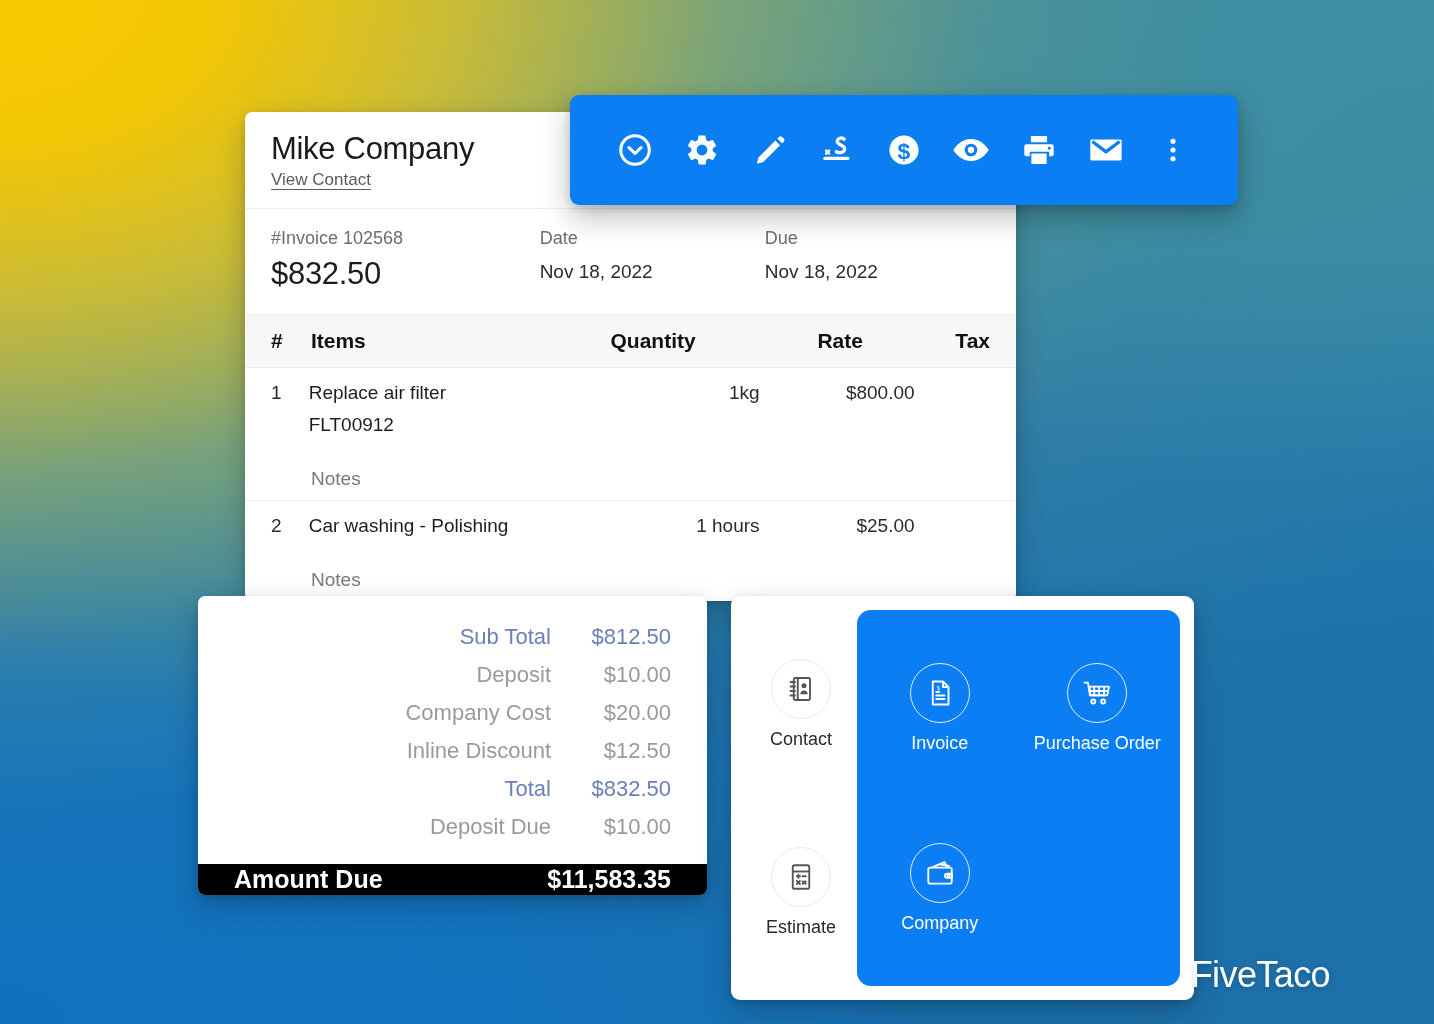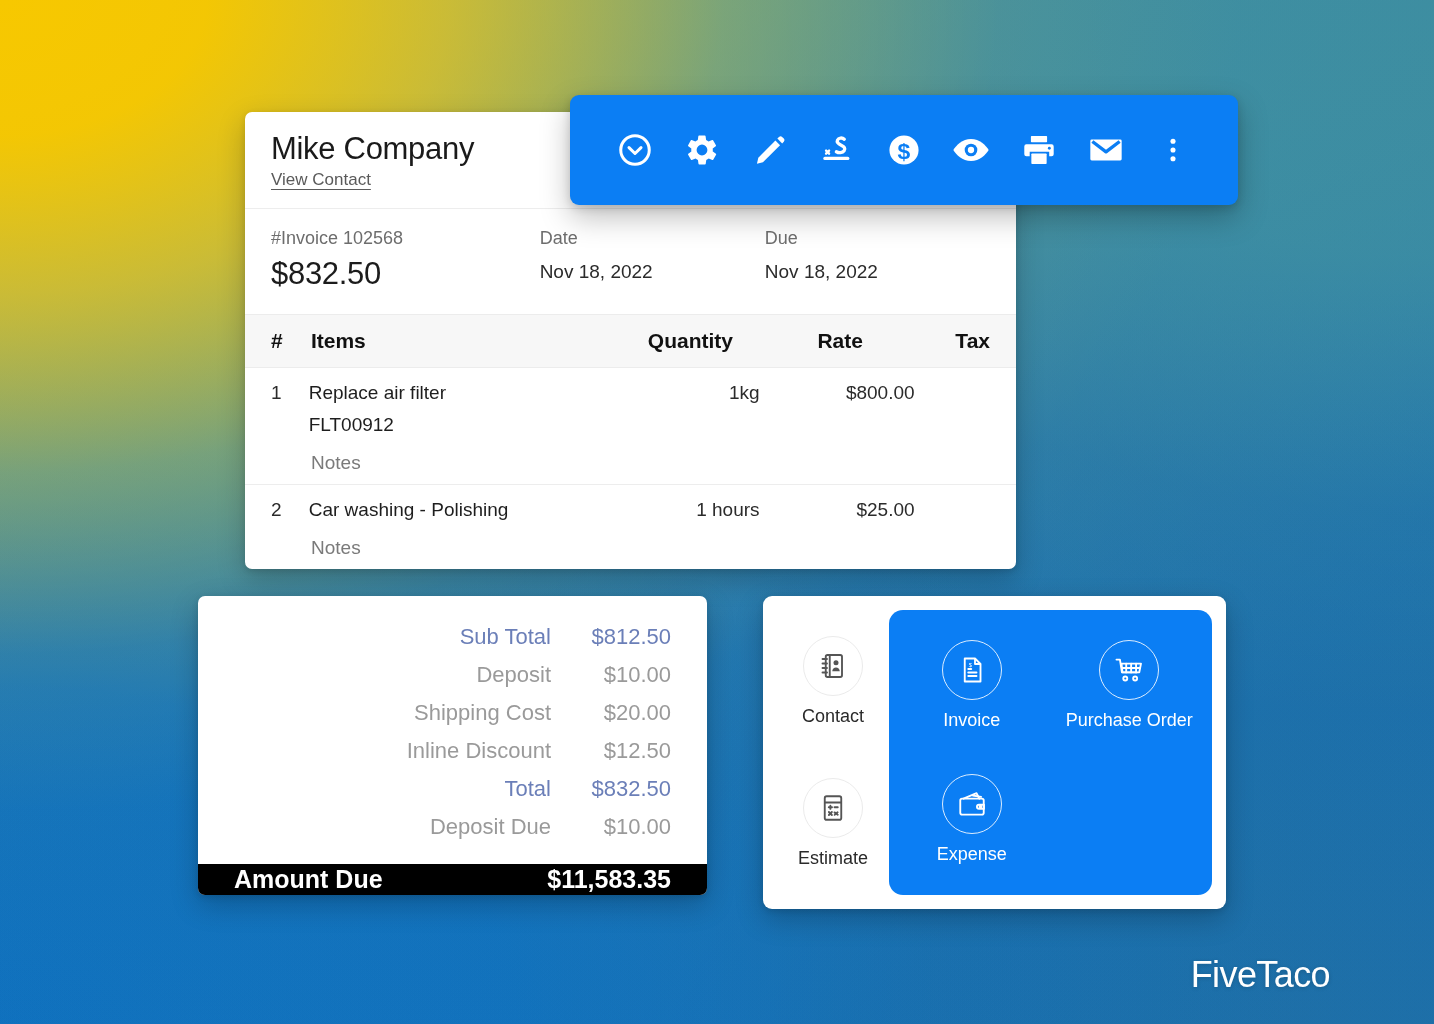--- a/index.html
+++ b/index.html
@@ -87,21 +87,21 @@
     padding: 14px 26px;
     border-bottom: 1px solid #ececec;
   }
   #items-head .th {
     font-size: 21px;
     font-weight: bold;
     color: #111;
   }
   .col-num   { width: 40px; }
   .col-item  { width: 300px; }
-  .col-qty   { width: 160px; text-align: center; }
+  .col-qty   { width: 160px; text-align: left; }
   .col-rate  { width: 140px; text-align: center; }
   .col-tax   { width: 80px;  text-align: right; }
 
   .item-row {
     padding: 14px 26px 10px 26px;
     border-bottom: 1px solid #ededed;
   }
   .item-row:last-child { border-bottom: none; }
   .item-main { display: flex; align-items: flex-start; }
   .item-num {
@@ -127,21 +127,21 @@
   }
   .item-rate {
     width: 140px;
     text-align: right;
     font-size: 19px;
     color: #2b2b2b;
     margin-left: 23px;
   }
   .item-tax { width: 80px; }
   .item-notes {
-    margin-top: 16px;
+    margin-top: 32px;
     margin-left: 40px;
     font-size: 19px;
     color: #7a7a7a;
   }
 
   
   #toolbar {
     position: absolute;
     left: 570px;
     top: 95px;
@@ -204,28 +204,27 @@
     font-size: 25px;
     font-weight: bold;
   }
 
   
   #actions-card {
     position: absolute;
     left: 731px;
     top: 596px;
     width: 463px;
-    height: 313px;
+    height: 404px;
     background: #ffffff;
     border-radius: 9px;
     box-shadow: 0 10px 28px rgba(0,0,0,0.22), 0 2px 6px rgba(0,0,0,0.12);
     display: flex;
     padding: 14px;
     overflow: hidden;
-    margin-left: 32px;
   }
   #actions-left {
     width: 112px;
     display: flex;
     flex-direction: column;
     justify-content: space-around;
     align-items: center;
   }
   #actions-right {
     flex: 1;
@@ -413,21 +412,21 @@
 
       <div class="total-row accent">
         <span class="tl">Sub Total</span>
         <span class="tv">$812.50</span>
       </div>
       <div class="total-row">
         <span class="tl">Deposit</span>
         <span class="tv">$10.00</span>
       </div>
       <div class="total-row">
-        <span class="tl">Shipping Cost</span>
+        <span class="tl">Company Cost</span>
         <span class="tv">$20.00</span>
       </div>
       <div class="total-row">
         <span class="tl">Inline Discount</span>
         <span class="tv">$12.50</span>
       </div>
       <div class="total-row accent">
         <span class="tl">Total</span>
         <span class="tv">$832.50</span>
       </div>
@@ -521,20 +520,20 @@
       <div class="action-tile">
         <div class="tile-circle">
           <svg width="32" height="32" viewBox="0 0 24 24" fill="none" stroke="#fff" stroke-width="1.4" stroke-linejoin="round" stroke-linecap="round">
             <path d="M3.2 9.4v9.2a1.4 1.4 0 0 0 1.4 1.4h14.8a1.4 1.4 0 0 0 1.4-1.4V9.4a1.4 1.4 0 0 0-1.4-1.4H4.6a1.4 1.4 0 0 0-1.4 1.4z"></path>
             <path d="M5.6 8 15.4 3.9l2.1 4.1"></path>
             <path d="M12.6 5.6l6.2 1.1"></path>
             <path d="M17.2 12.6h3.8v3h-3.8a1.5 1.5 0 0 1 0-3z"></path>
             <circle cx="18.4" cy="14.1" r="0.75" fill="#fff"></circle>
           </svg>
         </div>
-        <span class="tile-label">Expense</span>
+        <span class="tile-label">Company</span>
       </div>
     </div>
   </div>
 
   <div id="watermark">FiveTaco</div>
 
 </div>
 
 </body></html>

